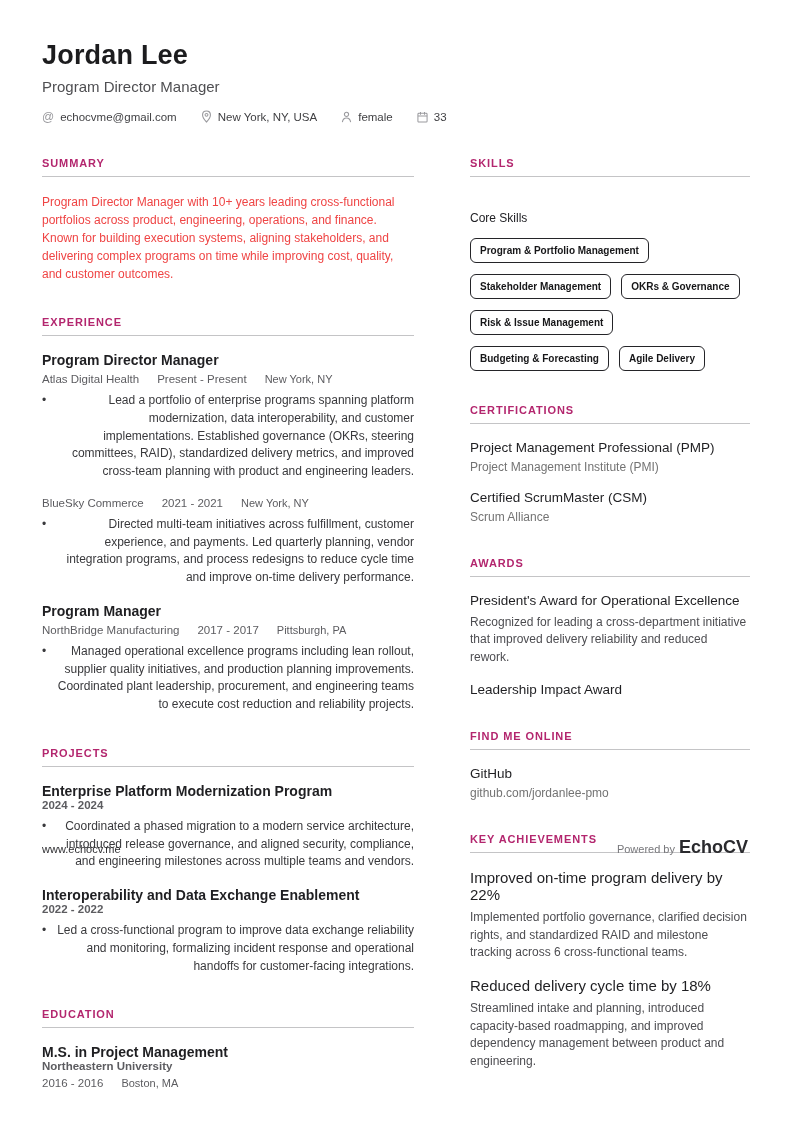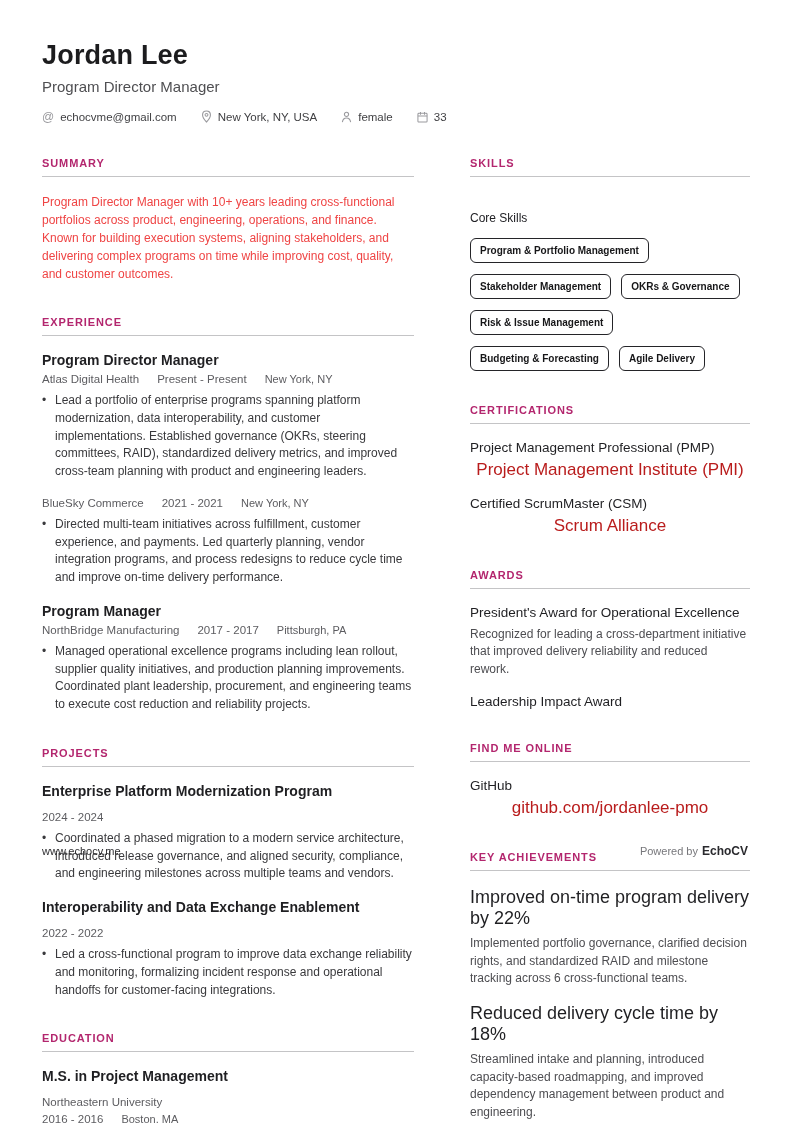--- a/index.html
+++ b/index.html
@@ -31,41 +31,41 @@
   .section.first { margin-top: 0; }
   .sec-head { font-size: 11px; font-weight: 700; letter-spacing: 0.9px; color: #b3266e; }
   .rule { height: 1px; background: #c4c4c6; margin-top: 7px; }
 
   .summary-text { margin: 16px 0 0; font-size: 12px; line-height: 1.5; color: #ef4444; }
 
   .item { margin-top: 16px; }
   .item-title { margin: 0; font-size: 14px; font-weight: 600; color: #1f1f22; }
   .meta { display: flex; flex-wrap: wrap; gap: 18px; margin-top: 5px; font-size: 11.5px; color: #5c5c60; }
   .meta .loc { font-size: 11px; }
-  .sub-line { margin-top: 12px; font-size: 11.5px; color: #5c5c60; }
-  ul.bullets { margin: 7px 0 0; padding: 0; list-style: none; }
+  .sub-line { margin-top: 0; font-size: 11.5px; color: #5c5c60; font-weight: bold; }
+  ul.bullets { margin: 7px 0 0; padding: 0; list-style: none; text-align: right; }
   ul.bullets li { position: relative; padding-left: 13px; font-size: 12px; line-height: 1.48; color: #39393c; }
   ul.bullets li::before { content: "•"; position: absolute; left: 0; top: 0; color: #39393c; }
 
   
   .group-label { margin-top: 34px; font-size: 12px; color: #222226; }
   .chips { display: flex; flex-wrap: wrap; gap: 11px 10px; margin-top: 13px; }
   .chip { border: 1px solid #242428; border-radius: 6px; padding: 6px 9px; font-size: 10px; font-weight: 700; color: #161618; background: #fff; white-space: nowrap; }
 
   .r-item { margin-top: 16px; }
   .r-title { margin: 0; font-size: 13.5px; font-weight: 400; color: #1f1f22; }
-  .r-sub { margin-top: 5px; font-size: 17px; color: #b91c1c; text-align: center; }
+  .r-sub { margin-top: 5px; font-size: 12px; color: #737373; }
   .r-desc { margin-top: 6px; font-size: 12px; line-height: 1.45; color: #4d4d51; }
-  .ach-title { margin: 0; font-size: 18px; font-weight: 500; color: #1f1f22; }
+  .ach-title { margin: 0; font-size: 15px; font-weight: 500; color: #1f1f22; }
 
   
   .footer { position: absolute; left: 42px; right: 46px; bottom: 26px; display: flex; justify-content: space-between; align-items: baseline; }
   .site { font-size: 11px; color: #2e2e31; }
   .powered { font-size: 11px; color: #77777b; }
-  .brand { font-size: 12px; font-weight: 700; color: #2a2a2e; margin-left: 4px; }
+  .brand { font-size: 18px; font-weight: 700; color: #2a2a2e; margin-left: 4px; }
 </style>
 </head>
 <body>
 
 <div class="page">
 
   <header>
     <h1 class="name">Jordan Lee</h1>
     <div class="job-title">Program Director Manager</div>
     <div class="contact-row">

